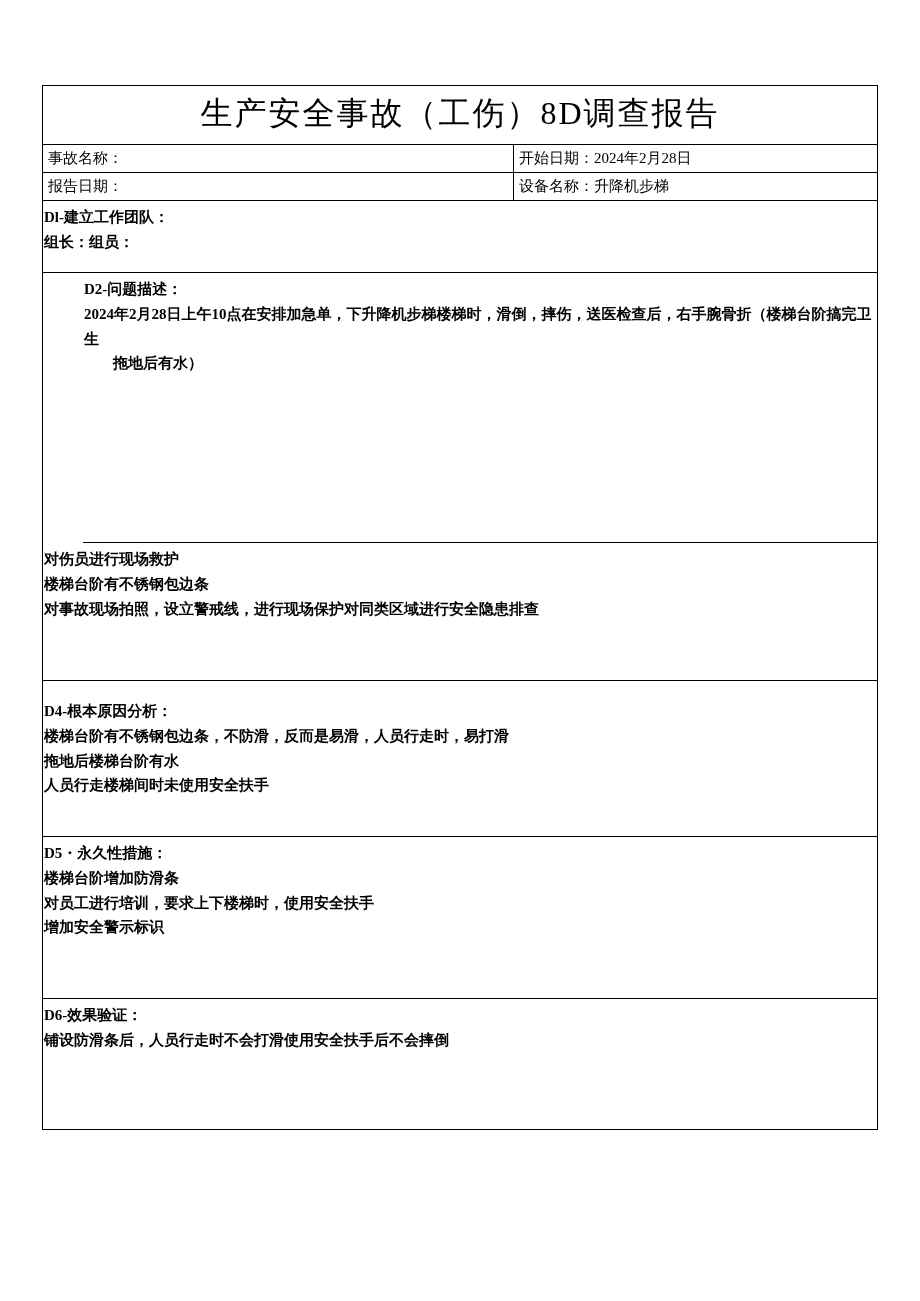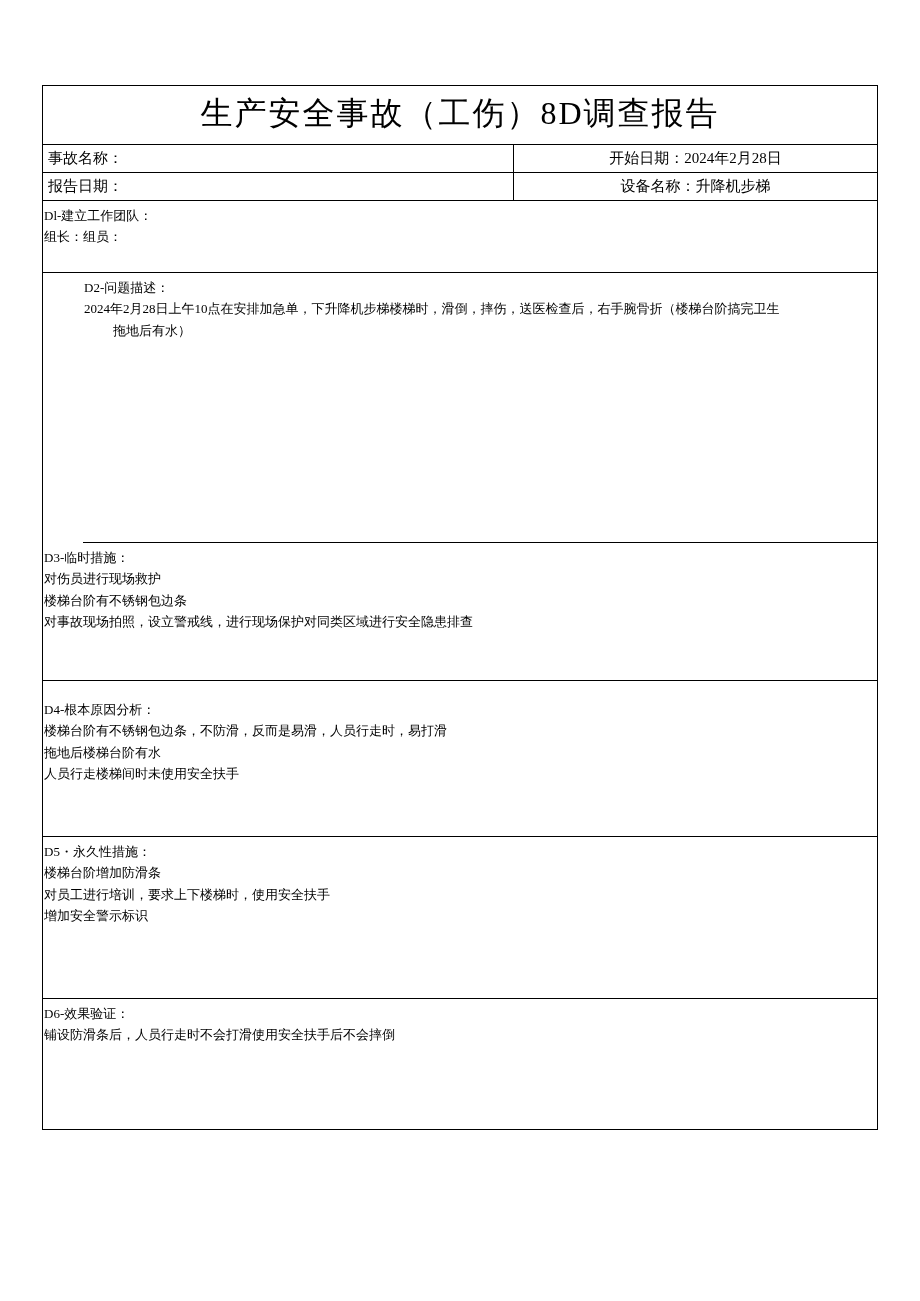--- a/index.html
+++ b/index.html
@@ -34,27 +34,27 @@
       padding: 3px 5px;
       font-size: 15px;
       line-height: 1.4;
     }
     .header-left {
       width: 471px;
       border-right: 1px solid #000;
     }
     .header-right {
       flex: 1;
-      text-align: center;
     }
     .section {
       border-bottom: 1px solid #000;
       padding: 4px 5px 4px 0px;
-      font-size: 13px;
+      font-size: 15px;
       line-height: 1.65;
+      font-weight: bold;
     }
     .section-last {
       border-bottom: none;
     }
     .sec-label {
       padding-left: 1px;
     }
     .sec-body {
       padding-left: 1px;
     }
@@ -98,21 +98,20 @@
     <div class="sec-body">组长：组员：</div>
   </div>
 
   <div class="section d2">
     <div class="sec-label">D2-问题描述：</div>
     <div class="sec-body">2024年2月28日上午10点在安排加急单，下升降机步梯楼梯时，滑倒，摔伤，送医检查后，右手腕骨折（楼梯台阶搞完卫生</div>
     <div class="sec-body-indent">拖地后有水）</div>
   </div>
 
   <div class="section d3">
-    <div class="sec-label">D3-临时措施：</div>
     <div class="sec-body">对伤员进行现场救护</div>
     <div class="sec-body">楼梯台阶有不锈钢包边条</div>
     <div class="sec-body">对事故现场拍照，设立警戒线，进行现场保护对同类区域进行安全隐患排查</div>
   </div>
 
   <div class="section d4">
     <div class="sec-label">D4-根本原因分析：</div>
     <div class="sec-body">楼梯台阶有不锈钢包边条，不防滑，反而是易滑，人员行走时，易打滑</div>
     <div class="sec-body">拖地后楼梯台阶有水</div>
     <div class="sec-body">人员行走楼梯间时未使用安全扶手</div>

